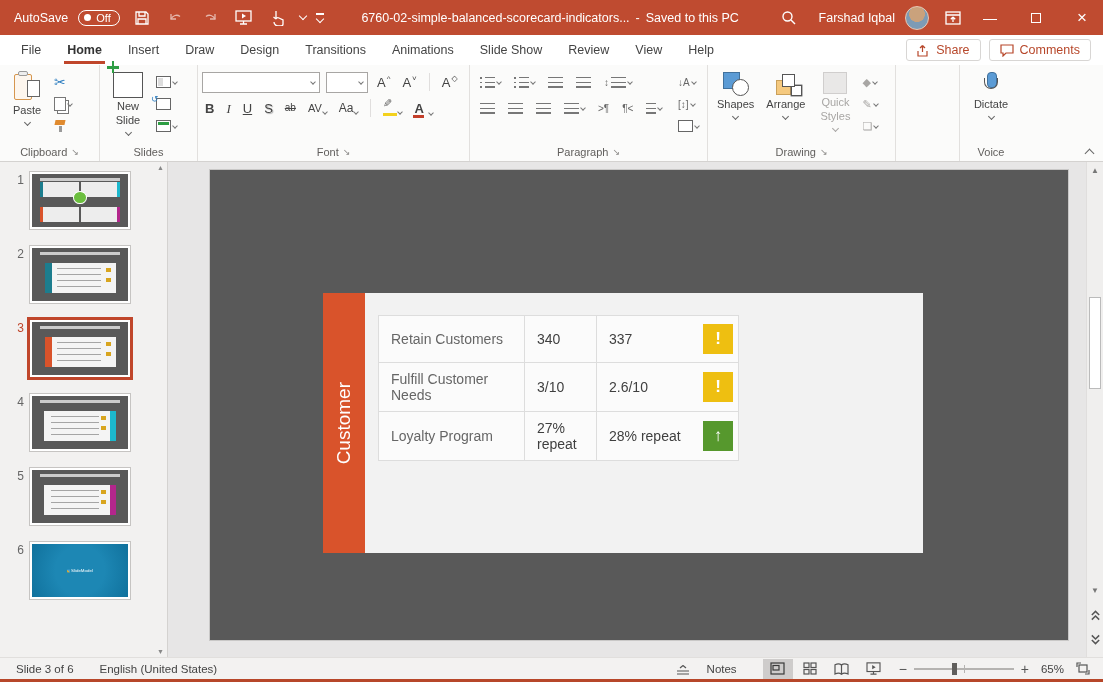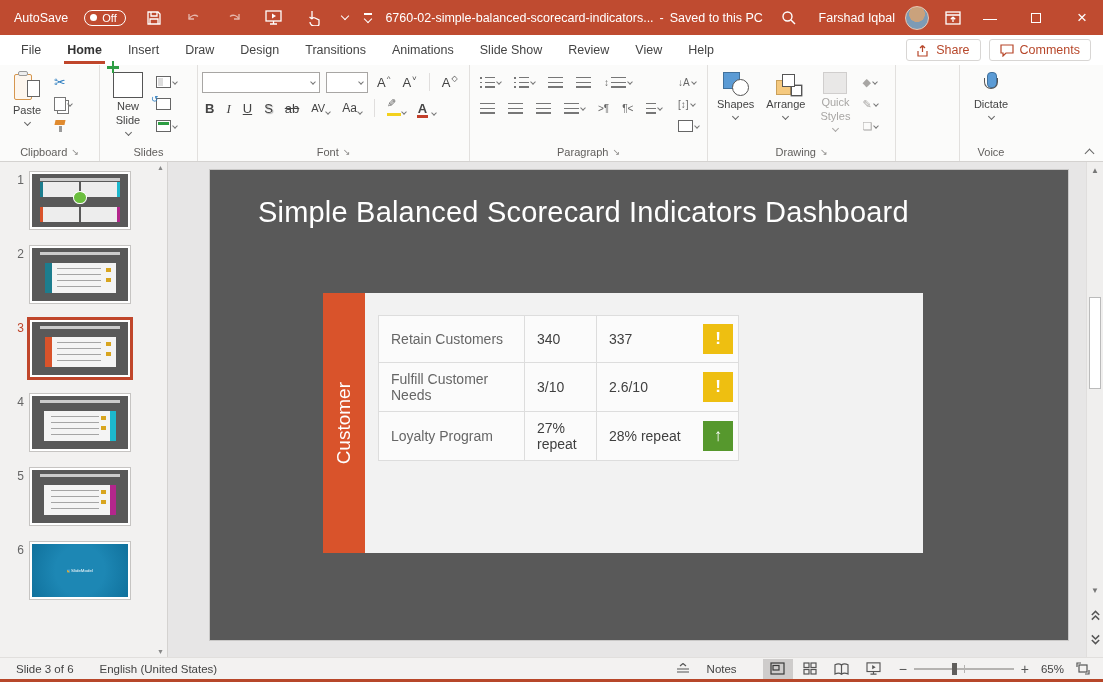--- a/index.html
+++ b/index.html
@@ -1,21 +1,21 @@
 <!DOCTYPE html>
 <html><head>
 <meta charset="utf-8">
 <style>
   *{margin:0;padding:0;box-sizing:border-box;font-family:"Liberation Sans",sans-serif;}
   html,body{width:1103px;height:682px;overflow:hidden;background:#e7e6e6;}
   .app{position:relative;width:1103px;height:682px;display:flex;flex-direction:column;}
 
   
   .titlebar{height:35px;background:#bf4b30;display:flex;align-items:center;color:#fff;font-size:12.5px;flex:0 0 auto;}
-  .tb-left{display:flex;align-items:center;gap:16px;padding-left:14px;}
+  .tb-left{display:flex;align-items:center;gap:10px;padding-left:14px;}
   .autosave-pill{display:flex;align-items:center;gap:5px;border:1px solid #fff;border-radius:9px;padding:1px 8px 1px 5px;font-size:11px;}
   .autosave-pill .dot{width:7px;height:7px;border-radius:50%;background:#fff;}
   .tb-ic{width:24px;height:22px;display:flex;align-items:center;justify-content:center;color:#fff;}
   .tb-ic svg{display:block}
   .dim{opacity:.6}
   .chev{display:inline-block;width:6px;height:6px;border-right:1.4px solid currentColor;border-bottom:1.4px solid currentColor;transform:rotate(45deg);margin-top:-3px;}
   .qat-more{display:flex;flex-direction:column;align-items:center;gap:1px}
   .qat-more .bar{width:8px;height:1.4px;background:#fff}
   .tb-title{flex:1;text-align:center;white-space:nowrap;overflow:hidden;font-size:12.5px;}
   .tb-title .sep{margin:0 6px}
@@ -142,21 +142,21 @@
   
   .vscroll{position:absolute;right:0;top:0;bottom:0;width:17px;background:#f0efee;border-left:1px solid #e0dedd;}
   .varrow{position:absolute;left:0;width:100%;text-align:center;font-size:8px;color:#777;}
   .vthumb{position:absolute;left:2px;width:12px;top:135px;height:92px;background:#fff;border:1px solid #bbb;}
   .dblbtn{position:absolute;left:0;width:100%;display:flex;justify-content:center;color:#666;}
 
   
   .statusbar{height:22px;background:#f3f2f1;border-top:1px solid #e1dfdd;display:flex;align-items:center;font-size:11.5px;color:#444;flex:0 0 auto;}
   .sb-left{display:flex;gap:26px;padding-left:16px;}
   .sb-right{margin-left:auto;display:flex;align-items:center;gap:2px;padding-right:8px;}
-  .sb-item{display:flex;align-items:flex-start;gap:17px;padding:2px 8px;}
+  .sb-item{display:flex;align-items:flex-end;gap:17px;padding:2px 8px;}
   .viewbtn{width:30px;height:20px;display:flex;align-items:center;justify-content:center;}
   .viewbtn.active{background:#cecccb;}
   .zoomwrap{display:flex;align-items:center;gap:7px;margin-left:8px;}
   .ztrack{width:100px;height:2px;background:#b5b3b1;position:relative;}
   .ztick{position:absolute;left:50%;top:-3px;width:1px;height:8px;background:#b5b3b1;}
   .zthumb{position:absolute;left:38%;top:-5px;width:5px;height:12px;background:#605e5c;}
   .zsign{font-size:14px;color:#555;line-height:1;}
   .redstrip{height:3px;background:#b7472a;flex:0 0 auto;}
 </style>
 </head>
@@ -335,21 +335,21 @@
           <span class="fbtn">A<span class="fsup">^</span></span>
           <span class="fbtn">A<span class="fsup">˅</span></span>
           <span class="divline"></span>
           <span class="fbtn">A<span class="fsup">◇</span></span>
         </div>
         <div class="frow">
           <span class="fbtn" style="font-weight:bold">B</span>
           <span class="fbtn" style="font-style:italic;font-family:'Liberation Serif',serif">I</span>
           <span class="fbtn" style="text-decoration:underline">U</span>
           <span class="fbtn" style="text-shadow:1px 1px 1px #aaa">S</span>
-          <span class="fbtn" style="text-decoration:line-through;font-size:13px">ab</span>
+          <span class="fbtn" style="text-decoration:line-through;font-size:10px">ab</span>
           <span class="fbtn" style="font-size:11px">
               <span>AV</span>
               <span class="schev"></span>
             </span>
           <span class="fbtn" style="font-size:12px">
               <span>Aa</span>
               <span class="schev"></span>
             </span>
           <span class="divline"></span>
           <span class="fbtn">
@@ -579,21 +579,20 @@
       </div>
 
       <div class="pscroll">
         <span class="parrow">▲</span>
         <span class="parrow">▼</span>
       </div>
     </div>
 
     <div class="main">
       <div class="slide">
-        <div class="slide-title">Simple Balanced Scorecard Indicators Dashboard</div>
 
         <div class="card">
           <div class="catbar">
             <span class="cattext">Customer</span>
           </div>
 
           <table class="dtable">
             <tbody>
             <tr>
               <td class="col-obj">Retain Customers</td>

